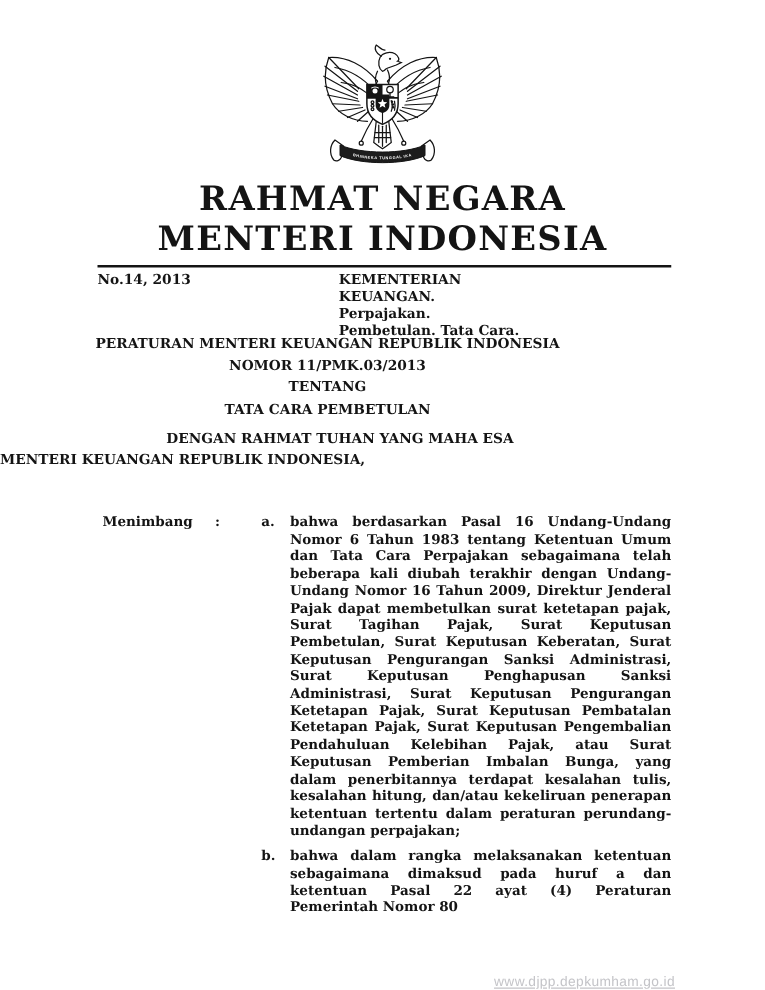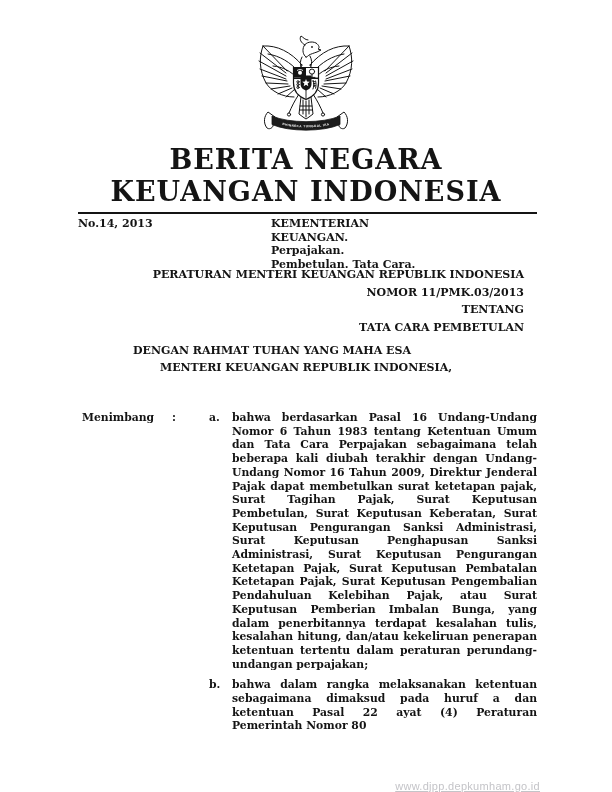--- a/index.html
+++ b/index.html
@@ -12,23 +12,23 @@
             width:100px; height:104px; }
   .masthead { position:absolute; top:144px; left:0; width:612px;
               text-align:center; font-size:27px; line-height:32px; letter-spacing:1px; }
   .rule { position:absolute; top:212px; left:78px; width:459px; height:2.4px; background:#141414; }
   .gazette-row { position:absolute; top:217px; left:78px; width:459px;
                  font-size:11px; line-height:13.5px; display:flex;gap:48px; }
   .issue-no { width:162px; }
   .subject { width:297px; }
   .subject-l1 { display:flex; justify-content:space-between;flex-direction:column; }
   .reg-title { position:absolute; top:266px; left:0; width:524px;
-               text-align:right; font-size:11px; line-height:17.5px; }
+               text-align:center; font-size:11px; line-height:17.5px; }
   .invocation { position:absolute; top:344px; left:0; width:544px; text-align:center; font-size:11px; }
-  .authority  { position:absolute; top:361px; left:0; width:612px; text-align:center; font-size:11px; }
+  .authority  { position:absolute; top:361px; left:0; width:612px; text-align:left; font-size:11px; }
   .consider { position:absolute; top:411px; left:82px; width:455px;
               font-size:10.8px; line-height:13.7px; display:flex; }
   .c-label { width:90px; }
   .c-colon { width:37px; }
   .c-items { width:328px; }
   .c-item  { display:flex; }
   .c-item + .c-item { margin-top:7px; }
   .c-marker { width:23px; }
   .c-text { width:305px; text-align:justify; }
   .footer-watermark { position:absolute; top:780px; right:72px;
@@ -136,22 +136,22 @@
         <path d="M16,82 C33,89.5 67,89.5 84,82 L84,90.5 C67,98 33,98 16,90.5 Z" fill="#1c1c1c" stroke="#141414" stroke-width="0.8"></path>
         <path id="bannerPath" d="M19,88.5 C34,95 66,95 81,88.5" fill="none" stroke="none"></path>
         <text font-size="3.1" fill="#ffffff" letter-spacing="0.45" font-family="Liberation Sans, sans-serif" font-weight="bold">
           <textPath href="#bannerPath" startOffset="50%" text-anchor="middle">BHINNEKA TUNGGAL IKA</textPath>
         </text>
       </g>
     </svg>
   </div>
 
   <div class="masthead">
-    <div>BERITA NEGARA</div>
-    <div>KEUANGAN INDONESIA</div>
+    <div>RAHMAT NEGARA</div>
+    <div>MENTERI INDONESIA</div>
   </div>
 
   <div class="rule"></div>
 
   <div class="gazette-row">
     <div class="issue-no">No.14, 2013</div>
     <div class="subject">
       <div class="subject-l1">
         <span>KEMENTERIAN</span>
         <span>KEUANGAN.</span>

